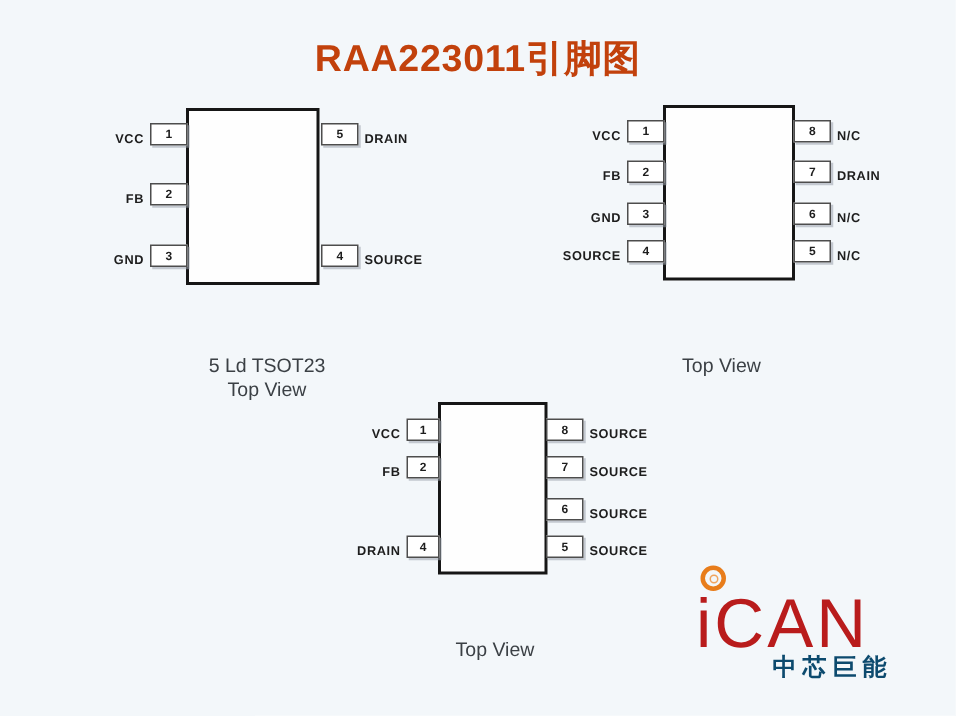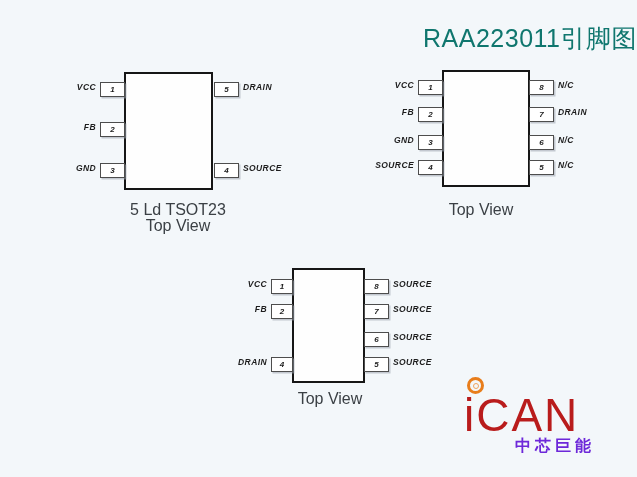--- a/index.html
+++ b/index.html
@@ -5,34 +5,34 @@
   html,body{margin:0;padding:0;}
   body{font-family:"Liberation Sans","DejaVu Sans",sans-serif;}
   .page{
     position:relative;
     width:637px;height:477px;
     background:#f3f7fa;
     overflow:hidden;
   }
   .page-title{
     position:absolute;top:22px;left:0;width:100%;
-    text-align:right;
-    font-size:25px;font-weight:normal;
-    color:#0f766e;
+    text-align:center;
+    font-size:25px;font-weight:bold;
+    color:#c2410c;
     letter-spacing:0.5px;
   }
   .chip-body{
     position:absolute;
     background:#fefefe;
     border:2px solid #161616;
     box-sizing:border-box;
   }
   .pin-row{
     position:absolute;height:15px;
-    display:flex;align-items:flex-start;gap:4px;font-style:italic;
+    display:flex;align-items:flex-end;gap:4px;
   }
   .pin-box{
     width:25px;height:15px;
     background:#ffffff;
     border:1px solid #4d4d4d;
     box-sizing:border-box;
     box-shadow:1.5px 1.5px 0 rgba(154,163,173,0.55);
     display:flex;align-items:center;justify-content:center;
     font-size:8px;font-weight:bold;color:#1d1d1d;
     flex:0 0 auto;
@@ -40,22 +40,23 @@
   .pin-box.narrow{width:22px;}
   .pin-label{
     font-size:8.5px;font-weight:bold;
     letter-spacing:0.4px;
     color:#1d1d1d;
     white-space:nowrap;
   }
   .pkg-caption{
     position:absolute;width:200px;
     text-align:center;
-    font-size:16px;line-height:16px;
+    font-size:13px;line-height:16px;
     color:#3b4045;
+    margin-top:34px;
   }
   
   .logo-ring{
     position:absolute;left:467px;top:377px;
     width:17px;height:17px;
     border:3.5px solid #e87d1b;border-radius:50%;
     box-sizing:border-box;
     display:flex;align-items:center;justify-content:center;
   }
   .logo-ring-inner{
@@ -67,21 +68,21 @@
     position:absolute;left:464px;top:392px;
     font-size:46px;font-weight:normal;line-height:1;
     letter-spacing:2px;
     color:#b91c1c;
   }
   .logo-company{
     position:absolute;left:515px;top:438px;
     font-family:"Liberation Serif","DejaVu Serif",serif;
     font-size:16px;font-weight:bold;line-height:1;
     letter-spacing:4px;
-    color:#6d28d9;
+    color:#0c4a6e;
     white-space:nowrap;
   }
 </style>
 </head>
 <body>
 
 <div class="page">
 
   <div class="page-title">RAA223011引脚图</div>
 

